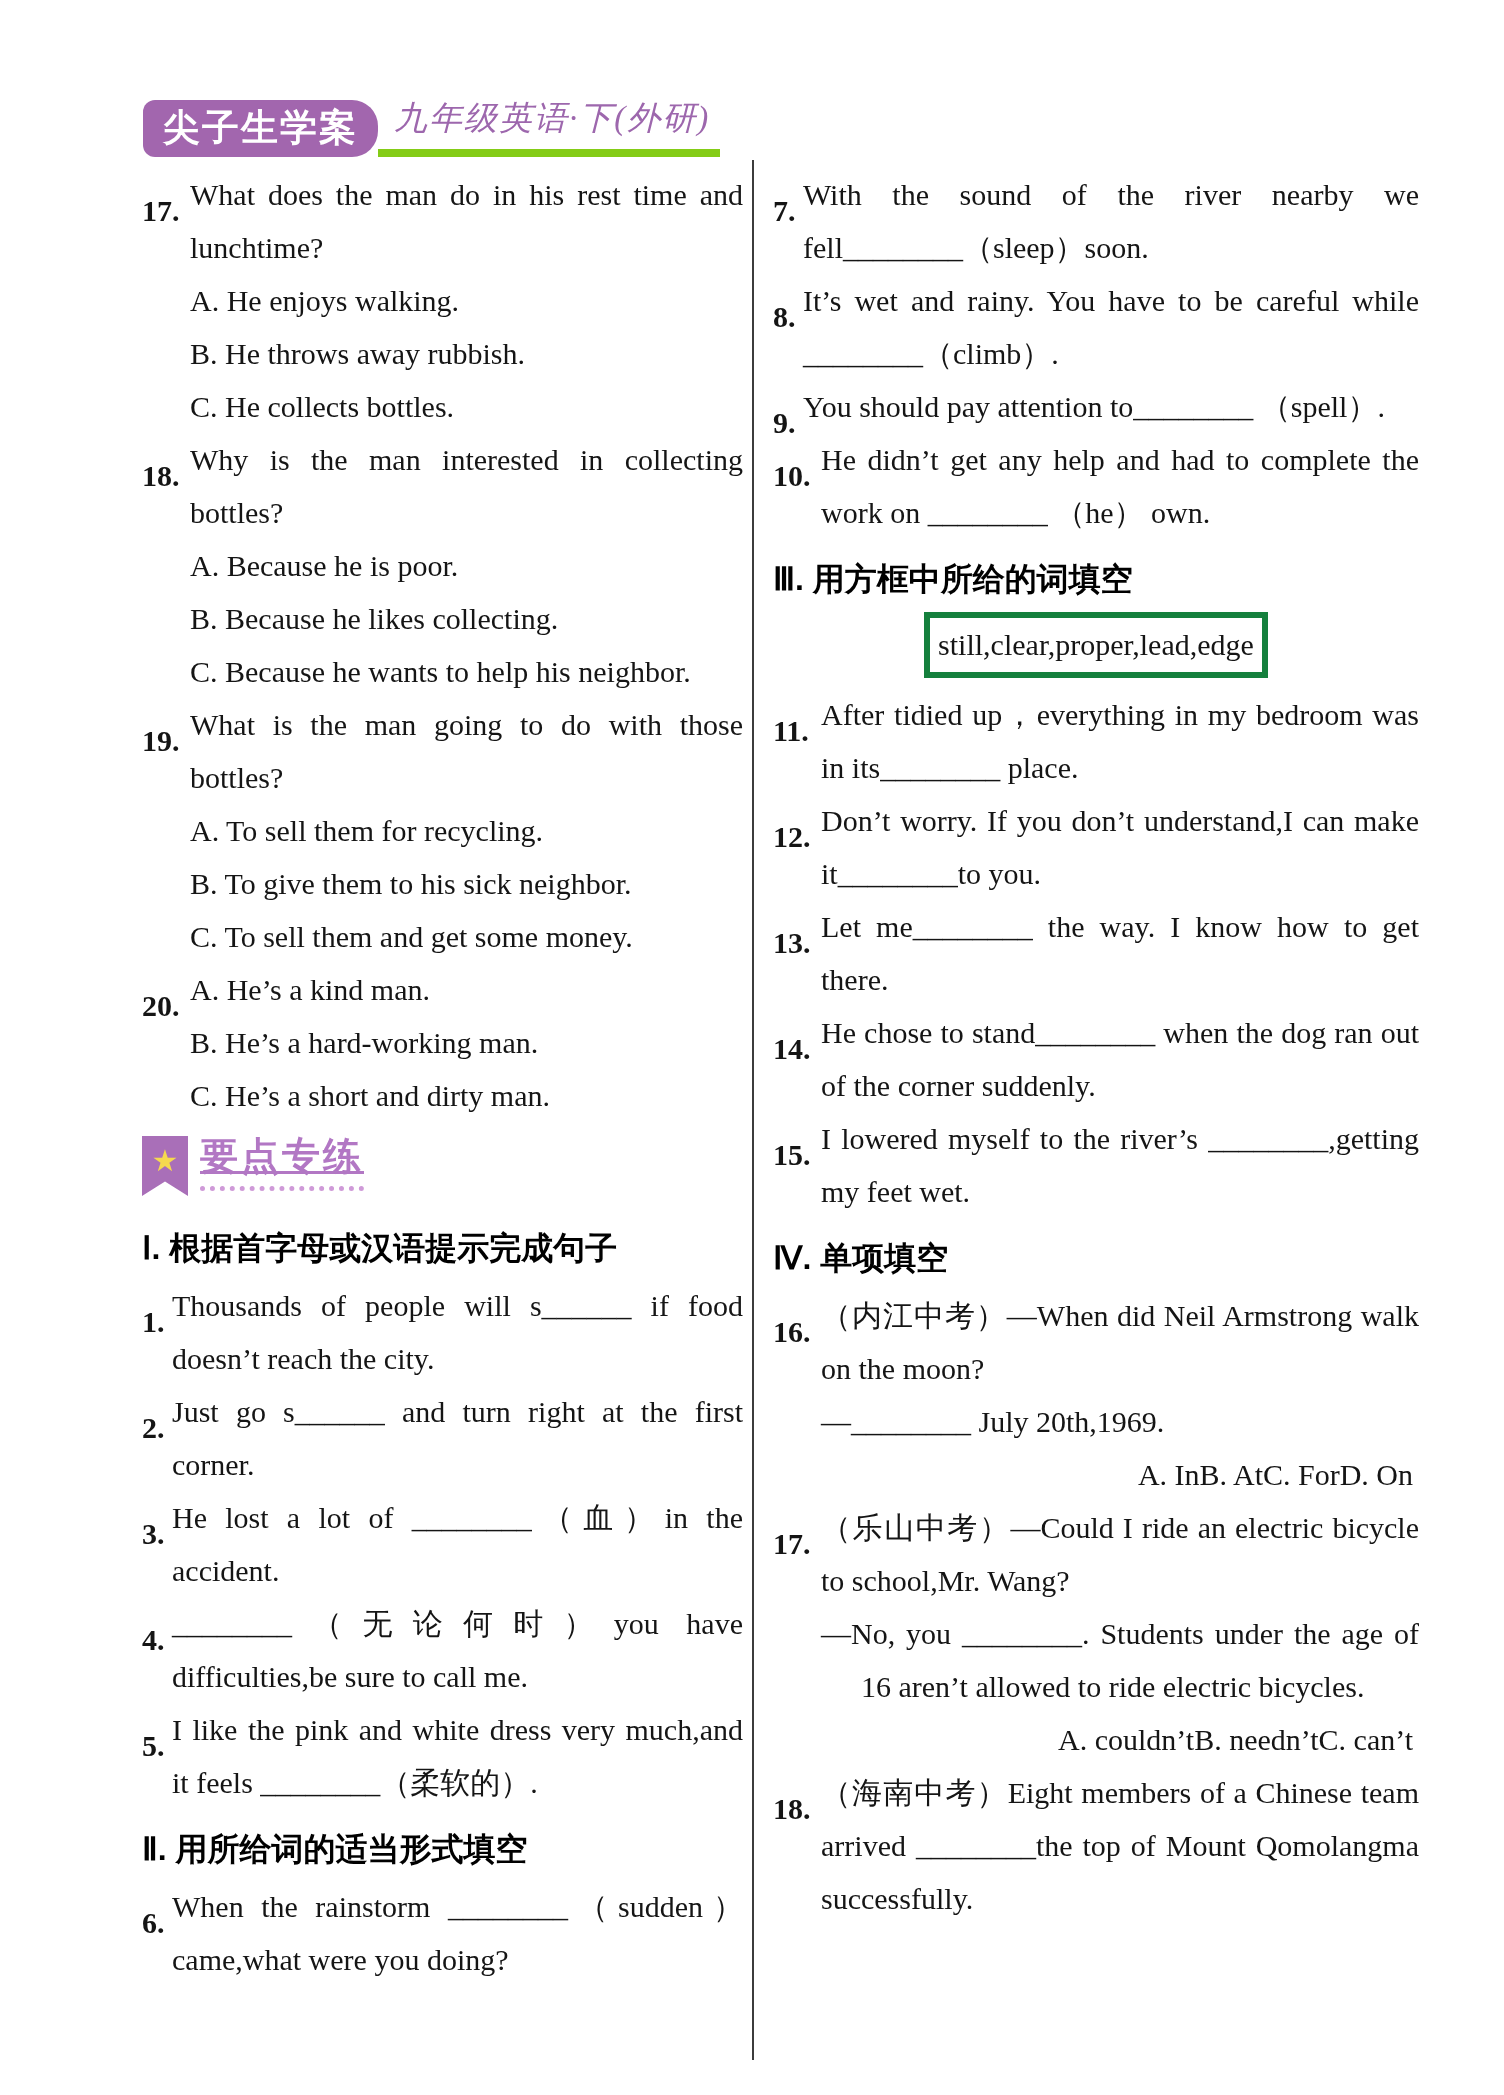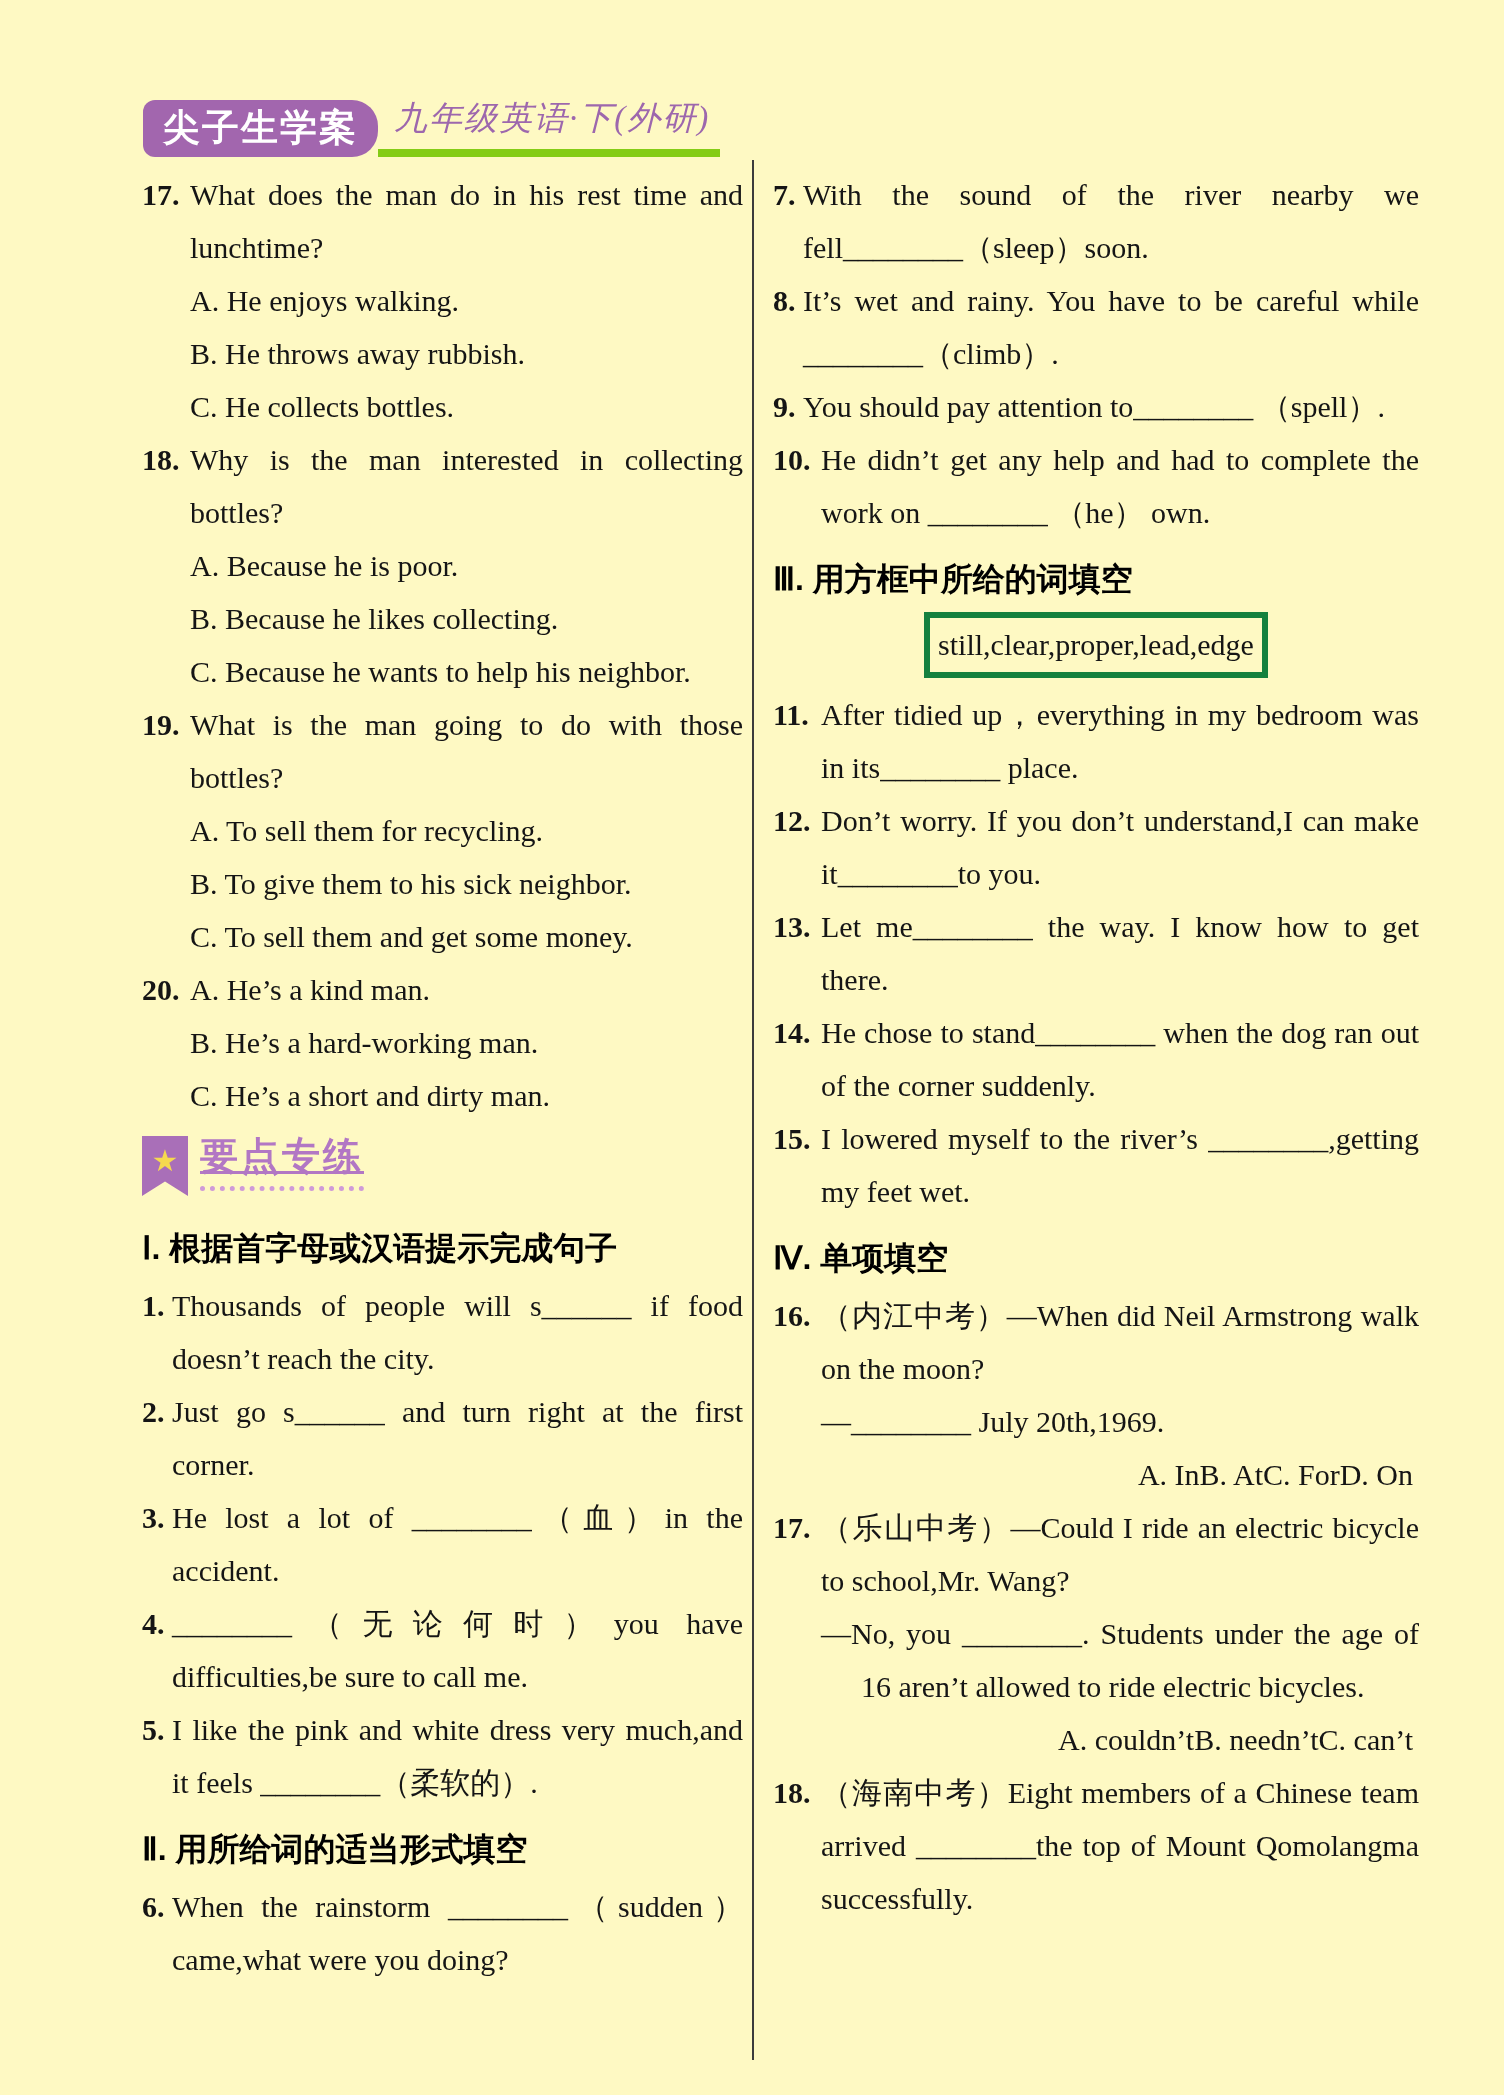--- a/index.html
+++ b/index.html
@@ -1,17 +1,17 @@
 <!DOCTYPE html>
 <html><head>
 <meta charset="utf-8">
 <style>
   html,body{margin:0;padding:0;background:#e8e8e8;}
   .page{
-    position:relative;width:1504px;height:2095px;background:#fef9c3;
+    position:relative;width:1504px;height:2095px;background:#ffffff;
     font-family:"Liberation Serif",serif;font-size:30px;color:#151515;
     margin:0 auto;overflow:hidden;
   }
   
   .header{position:absolute;top:96px;left:143px;display:flex;align-items:flex-end;}
   .brand-badge{
     background:#a266ae;color:#ffffff;font-family:"Liberation Sans",sans-serif;
     font-weight:bold;font-size:37px;letter-spacing:2px;line-height:1;
     padding:9px 20px 11px;border-radius:12px 26px 26px 12px;
   }
@@ -19,21 +19,21 @@
   .subtitle{
     color:#9d67ad;font-size:33px;font-style:italic;letter-spacing:2px;
     font-family:"Liberation Serif",serif;
   }
   
   .divider{position:absolute;left:752px;top:160px;width:2px;height:1900px;background:#3c3c3c;}
   .col{position:absolute;top:168px;line-height:53px;}
   .col-left{left:142px;width:601px;}
   .col-right{left:773px;width:646px;}
   .item{position:relative;text-align:justify;}
-  .item .num{position:absolute;left:0;top:0;font-weight:bold;}
+  .item .num{position:absolute;left:0;top:16px;font-weight:bold;}
   .ind2{padding-left:48px;}   
   .ind1{padding-left:30px;}   
   .opt{text-align:justify;padding-left:44px;text-indent:-44px;}
   .opt-row{display:flex;justify-content:flex-end;padding-right:6px;}
   .answer{padding-left:40px;text-indent:-40px;}
   .sec{
     font-family:"Liberation Sans",sans-serif;font-weight:bold;font-size:32px;
     color:#000;margin:14px 0 4px;text-align:left;
   }
   

